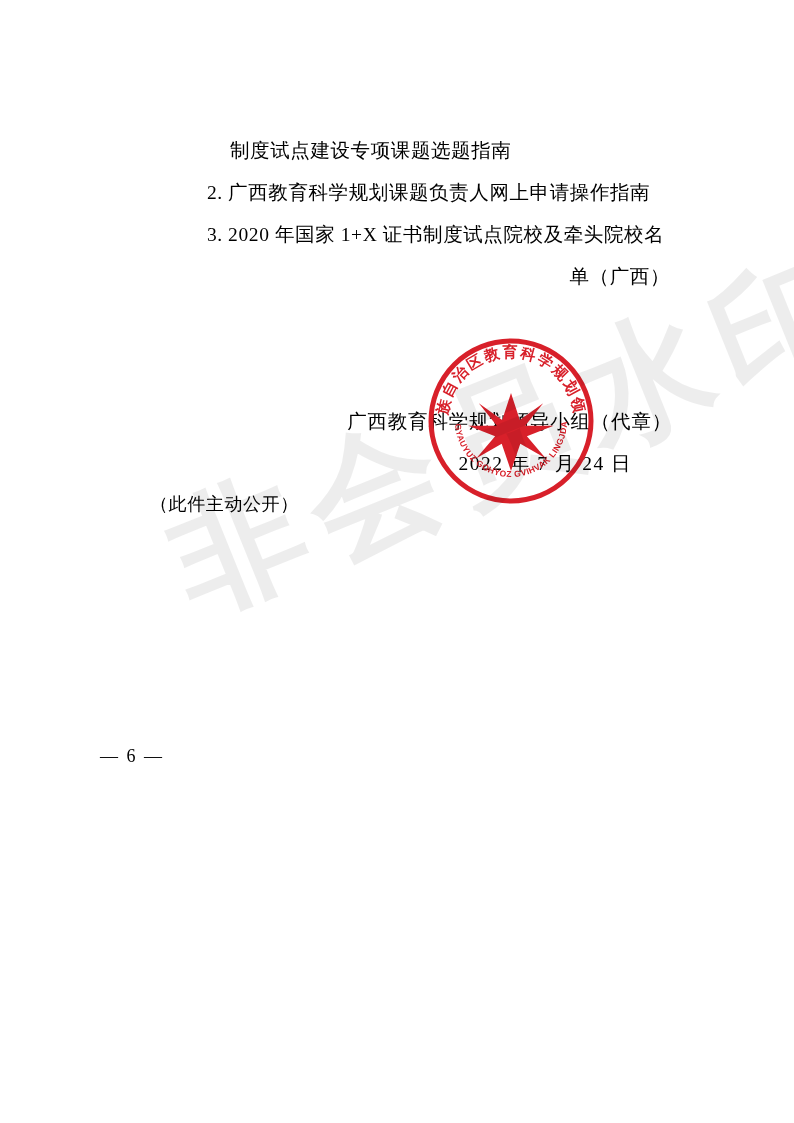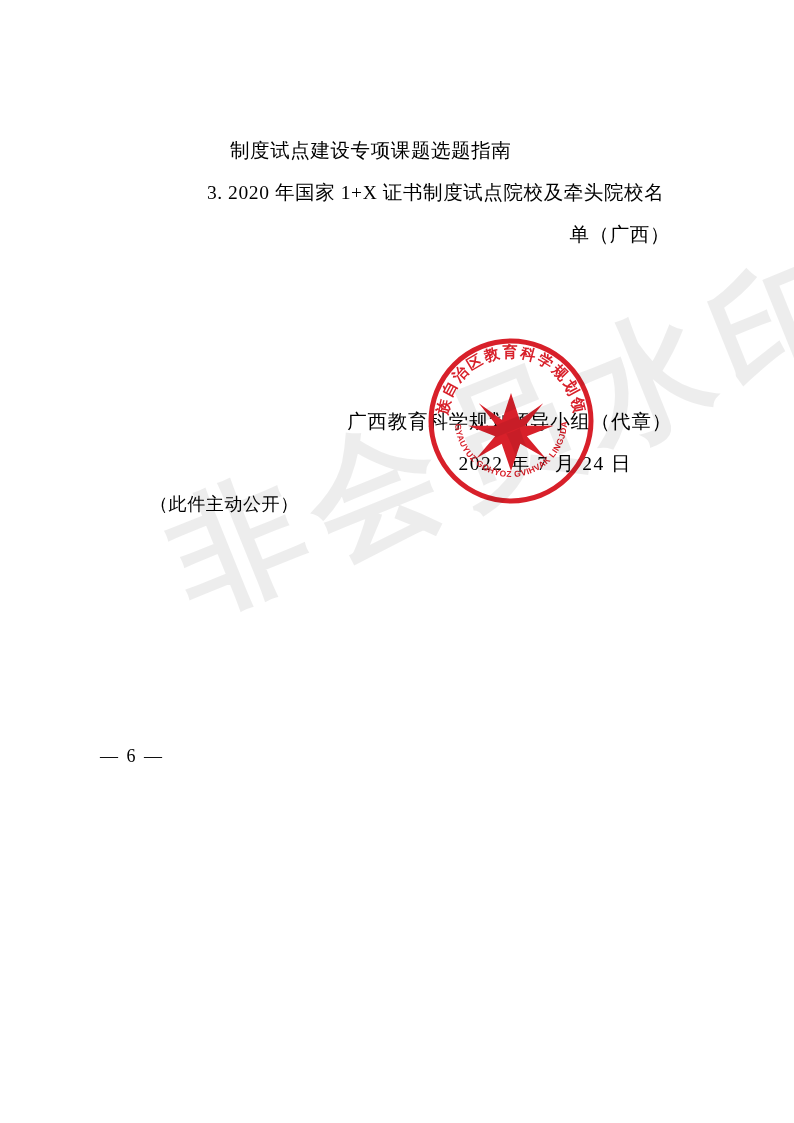--- a/index.html
+++ b/index.html
@@ -136,20 +136,24 @@
 <body>
 
 <div class="page">
 
   <div class="doc-body">
 
     <div class="line cont">
       <span>制度试点建设专项课题选题指南</span>
     </div>
 
+    <div class="line num">
+      <span class="num-label">2.</span>
+      <span>广西教育科学规划课题负责人网上申请操作指南</span>
+    </div>
 
     <div class="line num">
       <span class="num-label">3.</span>
       <span>2020 年国家 1+X 证书制度试点院校及牵头院校名</span>
     </div>
 
     <div class="line num3-cont">
       <span>单（广西）</span>
     </div>
 

